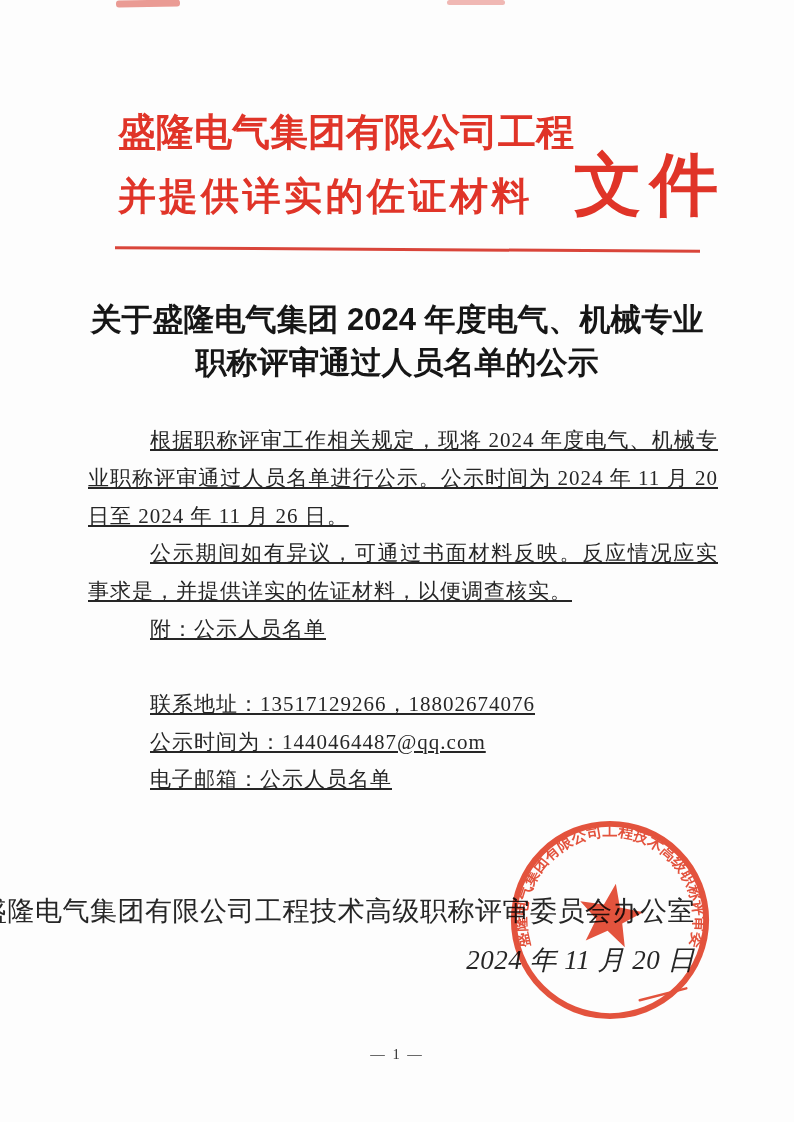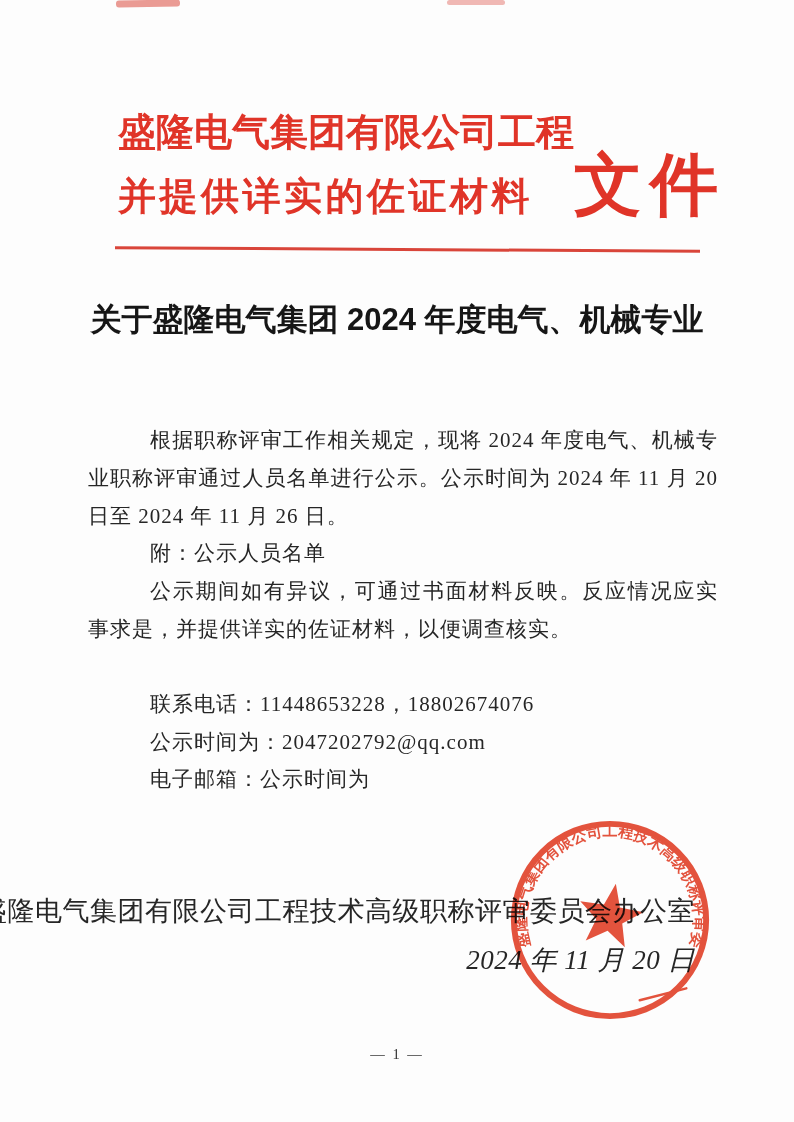--- a/index.html
+++ b/index.html
@@ -21,21 +21,21 @@
   .lh-doctype{color:#e03428;font-size:68px;line-height:74px;font-weight:700;
     letter-spacing:8px;padding-bottom:6px;white-space:nowrap;}
   .redline{position:absolute;left:115px;top:248px;width:585px;height:3px;
     background:#d9453a;transform:rotate(0.35deg);}
   
   .doc-title{position:absolute;left:0;top:298px;width:100%;margin:0;text-align:center;
     font-family:"Liberation Sans","DejaVu Sans",sans-serif;font-weight:700;
     font-size:31px;line-height:43px;color:#161616;}
   
   .body-text{position:absolute;left:88px;top:422px;width:630px;
-    font-size:21px;line-height:37.8px;letter-spacing:1px;text-align:justify;color:#262626;}
+    font-size:21px;line-height:37.8px;letter-spacing:1px;text-align:justify;color:#262626;text-decoration:underline;}
   .body-text p{margin:0;text-indent:62px;}
   .contact{margin-top:37px;margin-left:62px;}
   .contact p{margin:0;text-indent:0;}
   
   .signature{position:absolute;right:99px;top:864px;text-align:right;
     font-size:27px;line-height:38px;color:#262626;letter-spacing:.5px;white-space:nowrap;margin-top:28px;}
   .signature .sig-date{margin-top:11px;font-style:italic;}
   
   .seal{position:absolute;left:501px;top:811px;width:218px;height:218px;
     opacity:.88;mix-blend-mode:multiply;pointer-events:none;}
@@ -56,31 +56,32 @@
       <div class="l1">盛隆电气集团有限公司工程</div>
       <div class="l2">并提供详实的佐证材料</div>
     </div>
     <div class="lh-doctype">文件</div>
   </header>
 
   <div class="redline"></div>
 
   <h1 class="doc-title">
     <span>关于盛隆电气集团 2024 年度电气、机械专业</span><br>
+    <span>职称评审通过人员名单的公示</span>
   </h1>
 
   <main class="body-text">
     <p>根据职称评审工作相关规定，现将 2024 年度电气、机械专业职称评审通过人员名单进行公示。公示时间为 2024 年 11 月 20 日至 2024 年 11 月 26 日。</p>
+    <p>公示期间如有异议，可通过书面材料反映。反应情况应实事求是，并提供详实的佐证材料，以便调查核实。</p>
     <p>附：公示人员名单</p>
-    <p>公示期间如有异议，可通过书面材料反映。反应情况应实事求是，并提供详实的佐证材料，以便调查核实。</p>
 
     <div class="contact">
-      <p><span>联系电话：</span><span>11448653228，18802674076</span></p>
-      <p><span>公示时间为：</span><span>2047202792@qq.com</span></p>
-      <p><span>电子邮箱：</span><span>公示时间为</span></p>
+      <p><span>联系地址：</span><span>13517129266，18802674076</span></p>
+      <p><span>公示时间为：</span><span>1440464487@qq.com</span></p>
+      <p><span>电子邮箱：</span><span>公示人员名单</span></p>
     </div>
   </main>
 
   <div class="signature">
     <div class="sig-org">盛隆电气集团有限公司工程技术高级职称评审委员会办公室</div>
     <div class="sig-date">2024 年 11 月 20 日</div>
   </div>
 
   <svg class="seal" viewBox="0 0 220 220" xmlns="http://www.w3.org/2000/svg">
     <circle cx="110" cy="110" r="97" fill="none" stroke="#e23b22" stroke-width="6"></circle>

